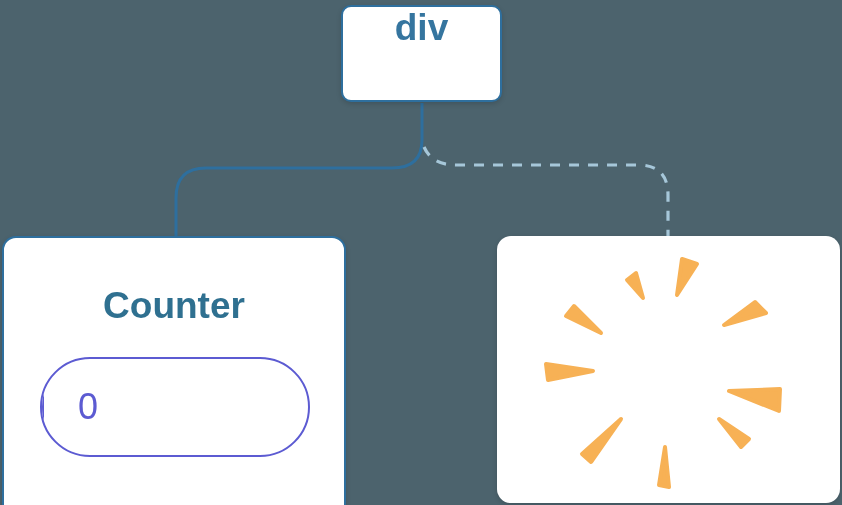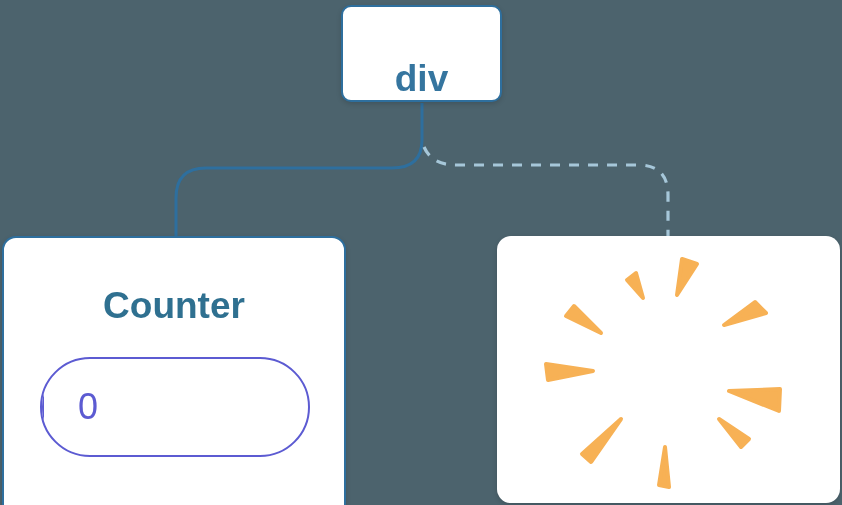--- a/index.html
+++ b/index.html
@@ -47,21 +47,21 @@
     background: var(--node-bg);
     box-shadow: 0 2px 5px rgba(0,0,0,0.15);
   }
 
   .node-root {
     left: 341px; top: 5px;
     width: 161px; height: 97px;
     border: 2.5px solid var(--node-border);
     border-radius: 10px;
     display: flex;
-    align-items: flex-end;
+    align-items: flex-start;
     justify-content: center;
   }
   .root-label {
     color: var(--root-text);
     font-size: 37px;
     font-weight: 600;
   }
 
   .node-counter {
     left: 2px; top: 236px;

